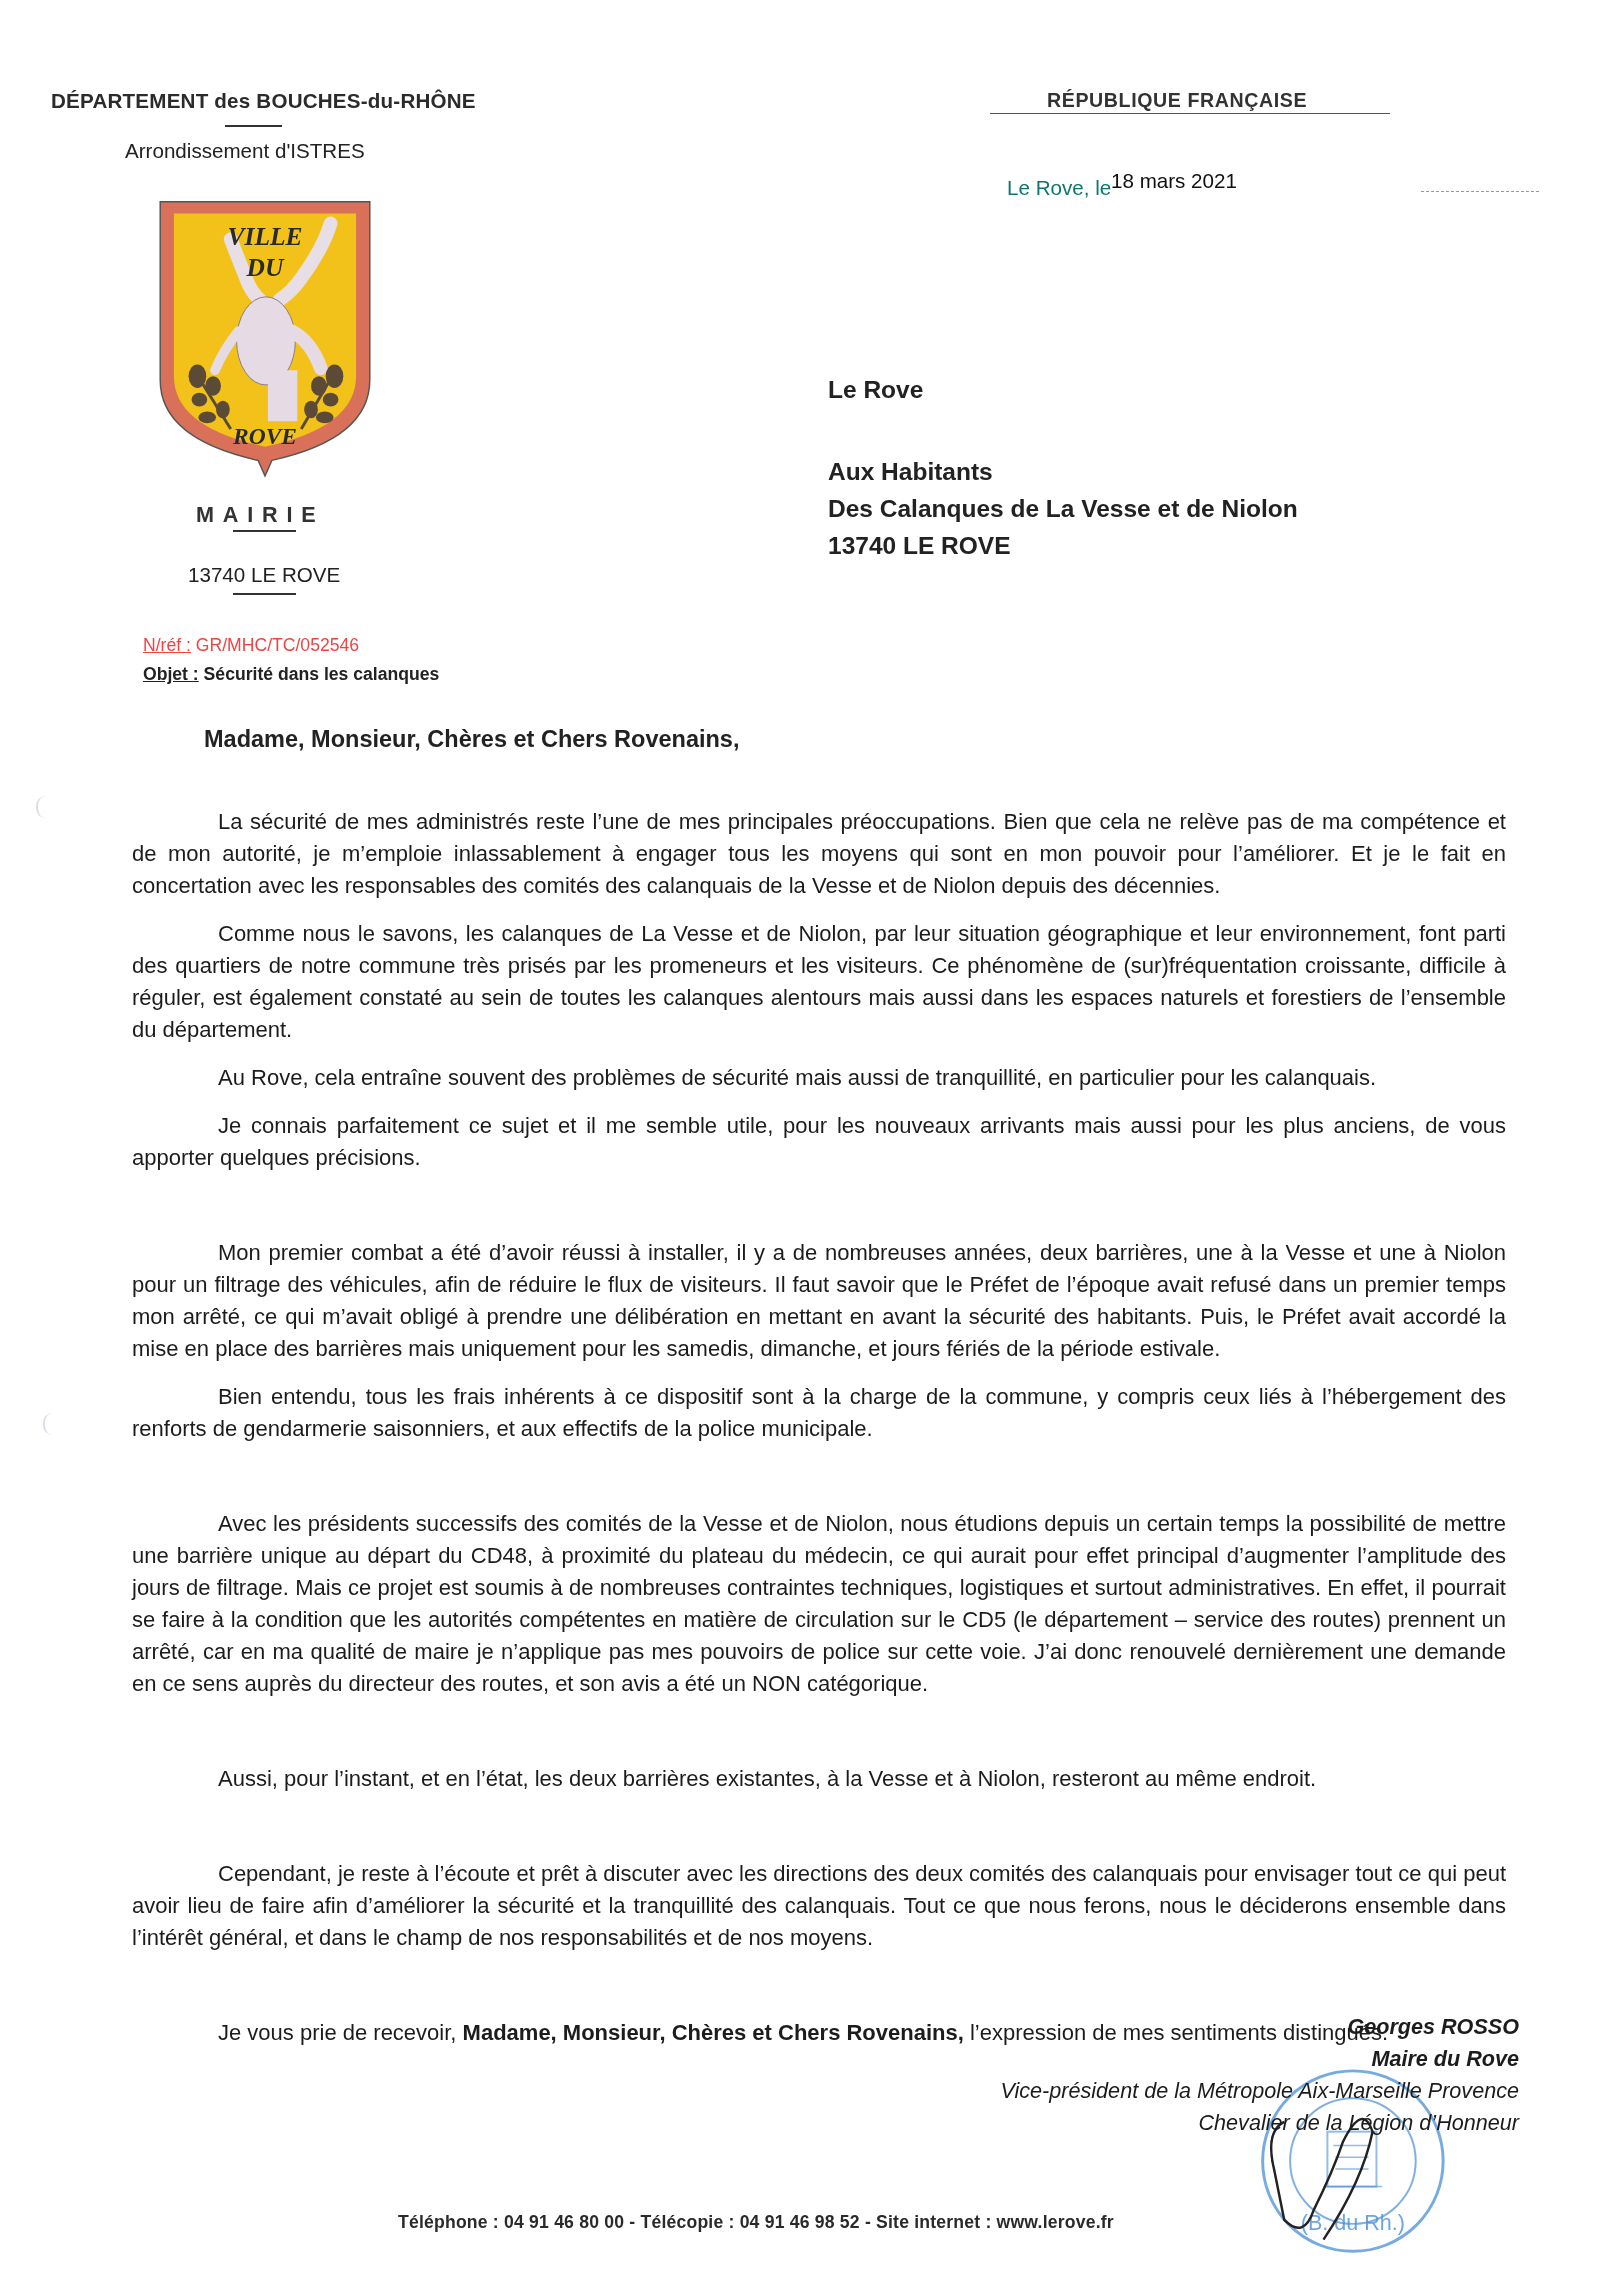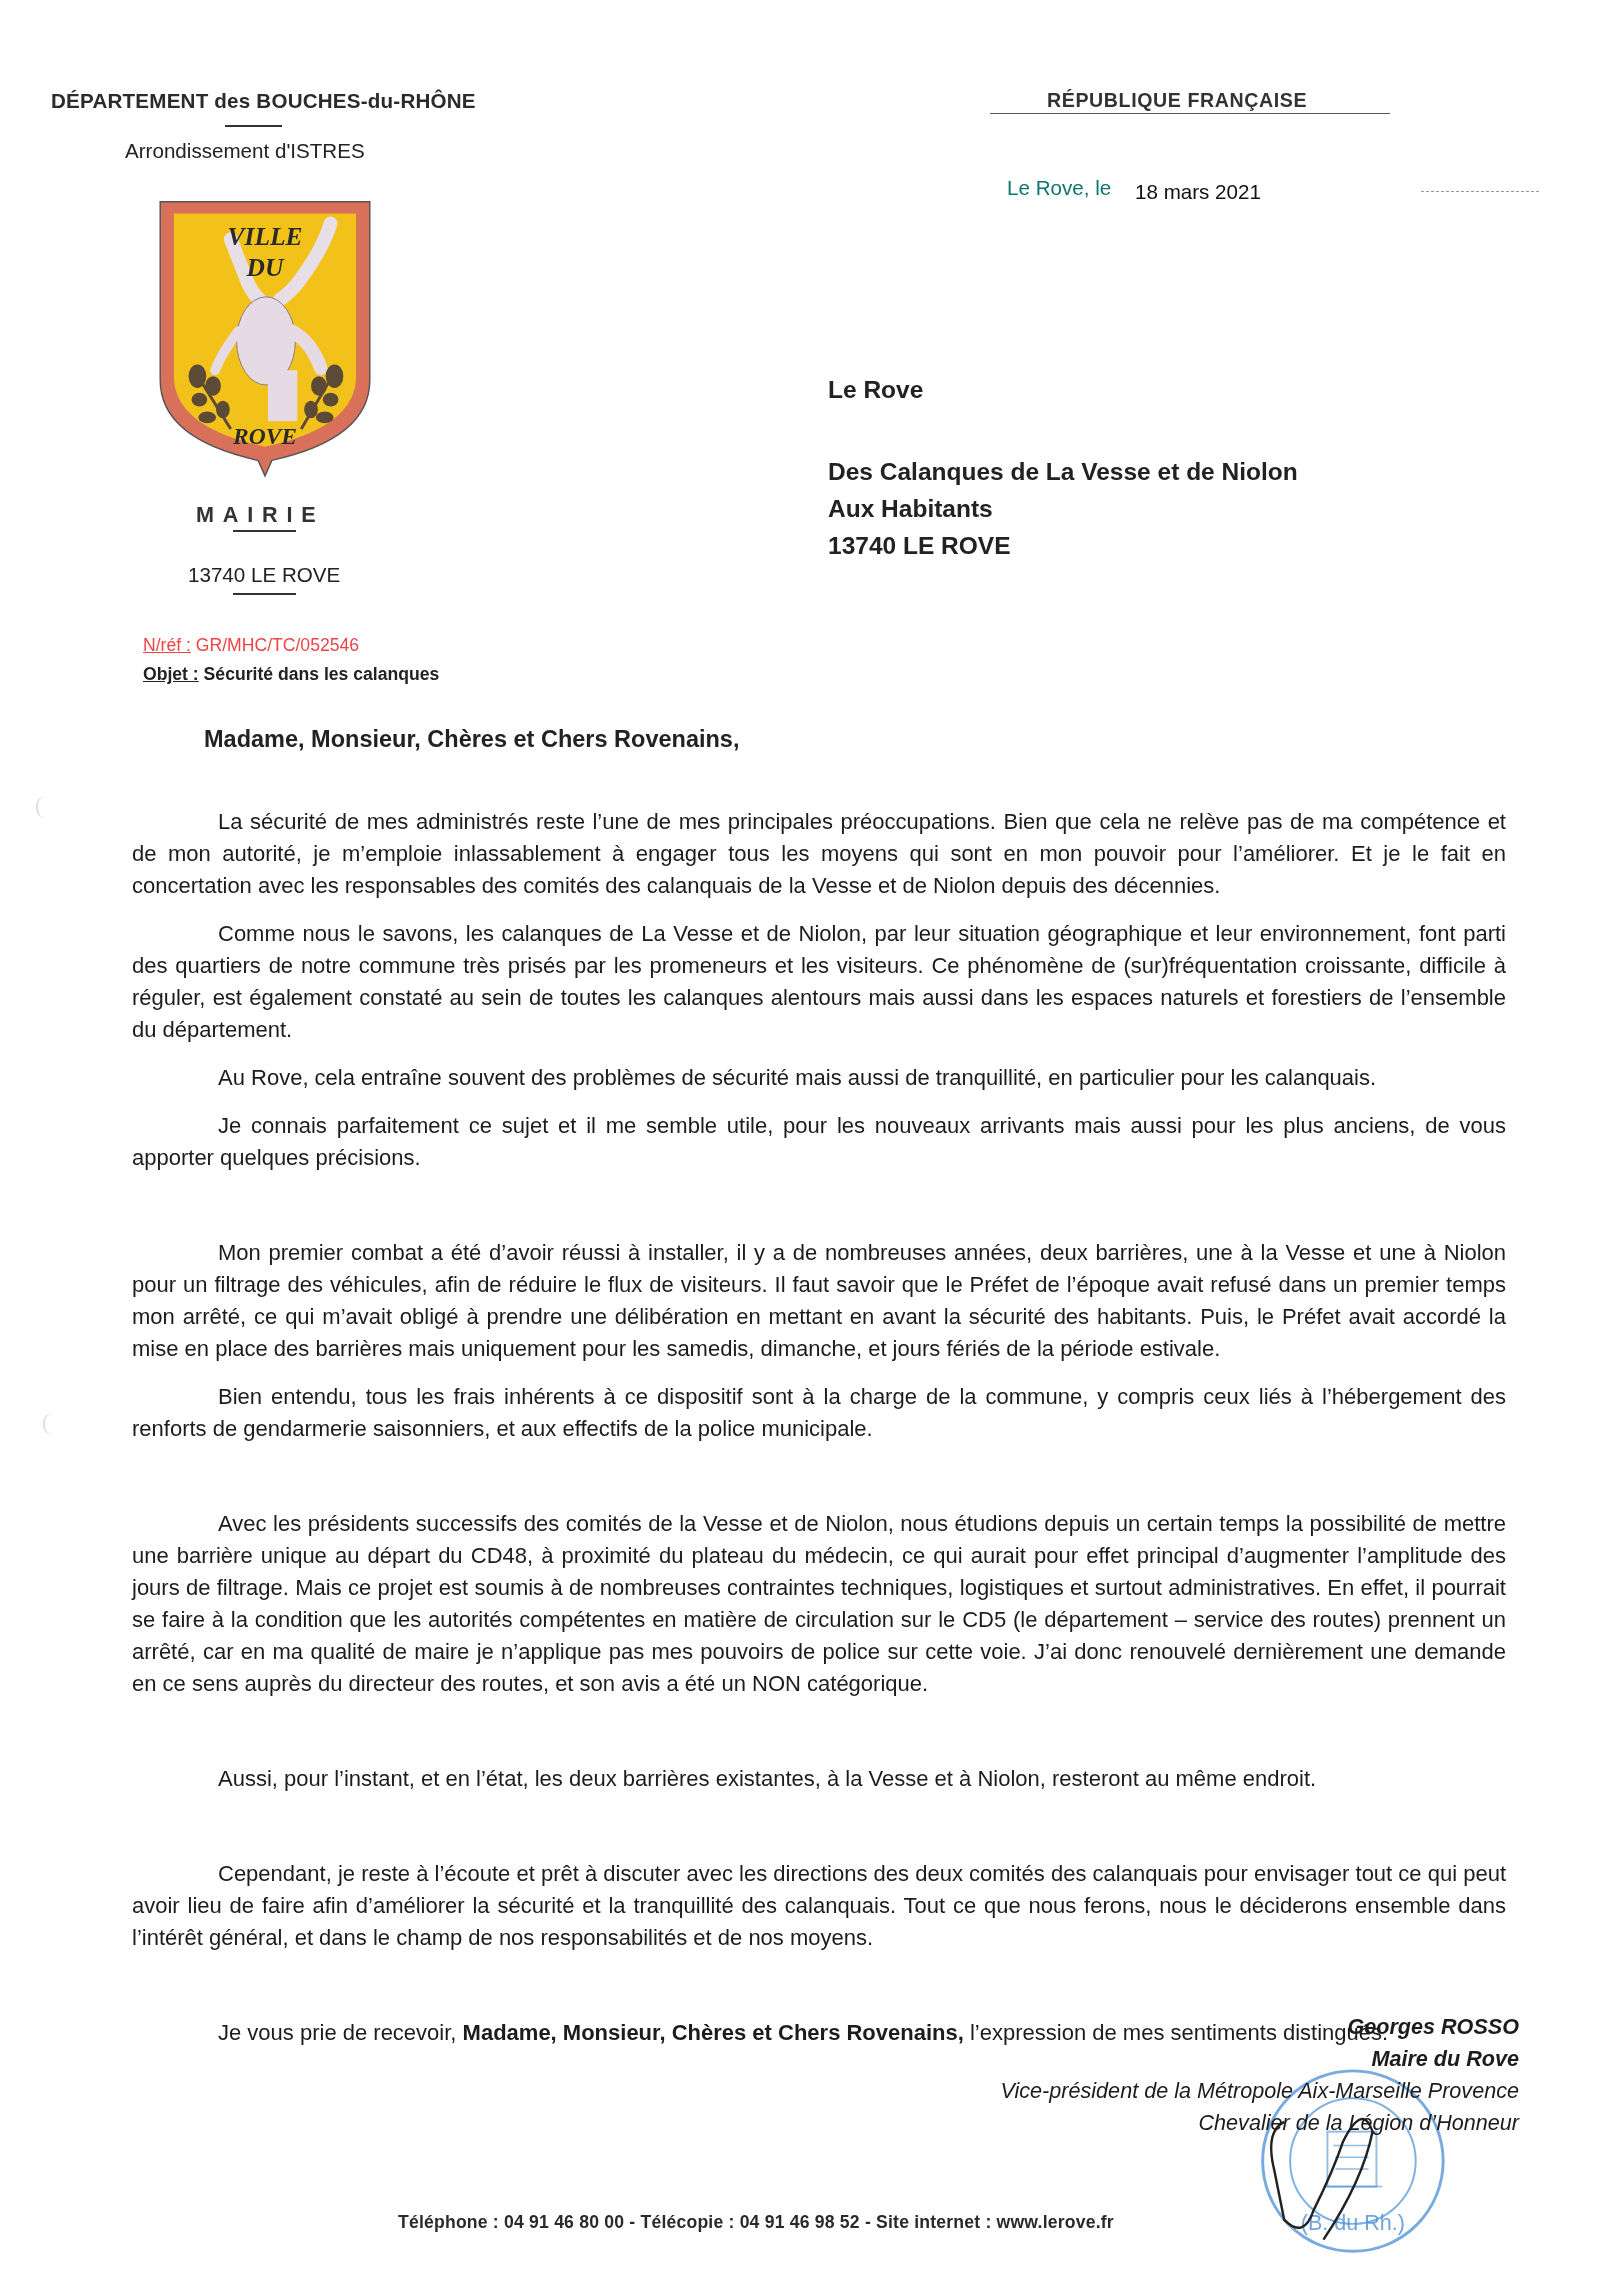--- a/index.html
+++ b/index.html
@@ -4,21 +4,21 @@
 <style>
   html, body { margin: 0; padding: 0; background: #ffffff; }
   body { width: 1621px; height: 2292px; position: relative; overflow: hidden; font-family: "Liberation Sans", sans-serif; color: #1a1a1a; }
   .abs { position: absolute; }
   .dept { left: 35px; top: 89px; font-size: 20.6px; font-weight: bold; color: #2b2b2b; letter-spacing: 0.2px; white-space: nowrap; margin-left: 16px; }
   .rule { position: absolute; height: 2px; background: #333; }
   .arr { left: 125px; top: 139px; font-size: 20.6px; color: #222; white-space: nowrap; }
   .repub { left: 1047px; top: 89px; font-size: 19.6px; font-weight: bold; color: #333; letter-spacing: 0.6px; white-space: nowrap; }
   .repub-rule { left: 990px; top: 113px; width: 400px; height: 1px; background: #555; }
   .date-lbl { left: 1007px; top: 176px; font-size: 20.6px; color: #0f766e; white-space: nowrap; }
-  .date-val { left: 1111px; top: 180px; font-size: 20.6px; font-family: "Liberation Sans", sans-serif; color: #111; white-space: nowrap; margin-left: 24px; }
+  .date-val { left: 1111px; top: 169px; font-size: 20.6px; font-family: "Liberation Sans", sans-serif; color: #111; white-space: nowrap; }
   .date-dots { left: 1421px; top: 191px; width: 118px; height: 1px; border-top: 1px dashed #999; }
   .crest { left: 154px; top: 194px; width: 222px; height: 284px; }
   .mairie { left: 196px; top: 502px; font-size: 21.6px; font-weight: bold; letter-spacing: 8.8px; color: #333; white-space: nowrap; }
   .cp { left: 188px; top: 563px; font-size: 20.6px; color: #222; white-space: nowrap; }
   .ref { left: 143px; top: 635px; font-size: 17.6px; color: #ef4444; white-space: nowrap; }
   .obj { left: 143px; top: 664px; font-size: 17.6px; font-weight: bold; color: #222; white-space: nowrap; }
   .u { text-decoration: underline; }
   .maire { left: 828px; top: 376px; font-size: 24.5px; font-weight: bold; color: #222; white-space: nowrap; }
   .addr { left: 828px; top: 453px; font-size: 24.5px; font-weight: bold; line-height: 37px; color: #222; white-space: nowrap; }
   .salut { left: 204px; top: 726px; font-size: 23.5px; font-weight: bold; color: #222; white-space: nowrap; }
@@ -81,22 +81,22 @@
 <div class="rule" style="left:233px; top:593px; width:63px;"></div>
 <div class="abs ref">
   <span class="u">N/réf :</span><span> GR/MHC/TC/052546</span>
 </div>
 <div class="abs obj">
   <span class="u">Objet :</span><span> Sécurité dans les calanques</span>
 </div>
 
 <div class="abs maire">Le Rove</div>
 <div class="abs addr">
+  <div>Aux Habitants</div>
   <div>Des Calanques de La Vesse et de Niolon</div>
-  <div>Aux Habitants</div>
   <div>13740 LE ROVE</div>
 </div>
 
 <div class="abs salut">Madame, Monsieur, Chères et Chers Rovenains,</div>
 
 <div class="body-text">
   <p>La sécurité de mes administrés reste l’une de mes principales préoccupations. Bien que cela ne relève pas de ma compétence et de mon autorité, je m’emploie inlassablement à engager tous les moyens qui sont en mon pouvoir pour l’améliorer. Et je le fait en concertation avec les responsables des comités des calanquais de la Vesse et de Niolon depuis des décennies.</p>
   <p>Comme nous le savons, les calanques de La Vesse et de Niolon, par leur situation géographique et leur environnement, font parti des quartiers de notre commune très prisés par les promeneurs et les visiteurs. Ce phénomène de (sur)fréquentation croissante, difficile à réguler, est également constaté au sein de toutes les calanques alentours mais aussi dans les espaces naturels et forestiers de l’ensemble du département.</p>
   <p>Au Rove, cela entraîne souvent des problèmes de sécurité mais aussi de tranquillité, en particulier pour les calanquais.</p>
   <p>Je connais parfaitement ce sujet et il me semble utile, pour les nouveaux arrivants mais aussi pour les plus anciens, de vous apporter quelques précisions.</p>

